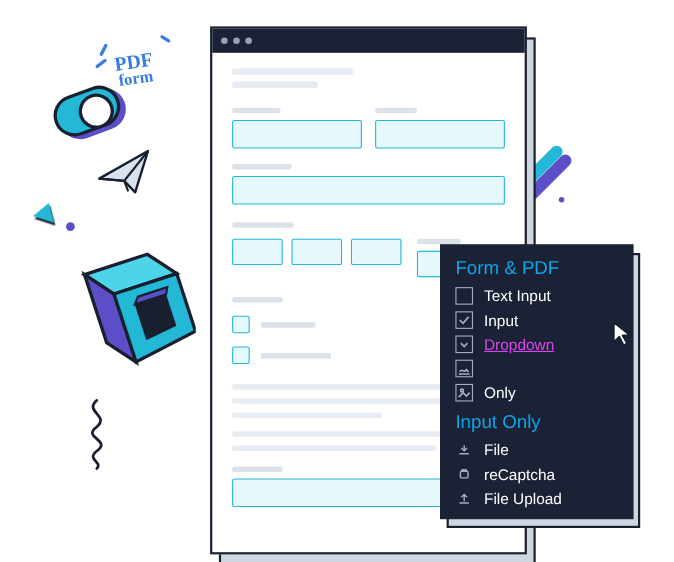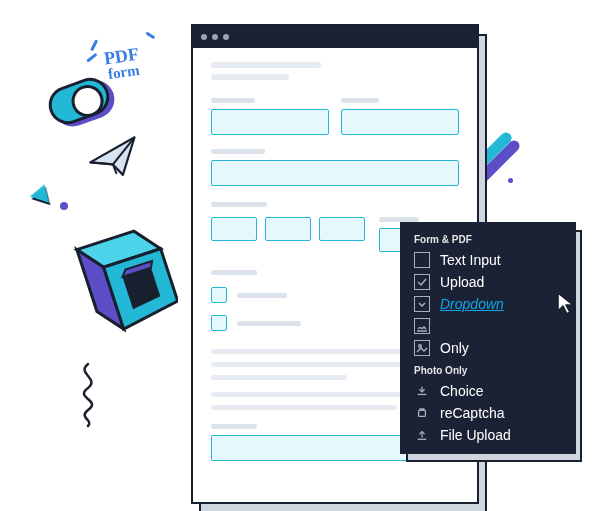--- a/index.html
+++ b/index.html
@@ -141,24 +141,24 @@
     position: absolute;
     left: 400px; top: 222px;
     width: 176px;
     background: #1c2235;
     color: #fff;
     padding: 10px 0 8px 0;
     box-shadow: 6px 8px 0 -2px #cfd6df, 6px 8px 0 0 #18202f;
     font-size: 14px;
   }
   .menu .group-label {
-    color: #e5e5e5;
-    font-size: 10px;
+    color: #0ea5e9;
+    font-size: 17px;
     padding: 2px 14px 4px 14px;
-    font-weight: 700;
+    font-weight: 400;
   }
   .menu .item {
     display: flex;
     align-items: center;
     gap: 10px;
     padding: 3px 14px;
     cursor: pointer;
     position: relative;
   }
   .menu .item .ico {
@@ -167,21 +167,21 @@
     display: inline-flex;
     align-items: center;
     justify-content: center;
     flex-shrink: 0;
     font-size: 10px;
     color: #a6aec0;
   }
   .menu .item .ico.noborder { border: none; }
   .menu .item .txt { flex: 1; }
   .menu .item.hover .txt { text-decoration: underline; }
-  .menu .item.hover { color: #0ea5e9; font-style: italic; }
+  .menu .item.hover { color: #d946ef; }
 
   .cursor {
     position: absolute;
     left: 556px; top: 291px;
     width: 22px; height: 26px;
   }
   .cursor svg { overflow: visible; }
 
   
   .ico svg { width: 12px; height: 12px; display: block; }
@@ -321,21 +321,21 @@
   <div class="item">
     <span class="ico"></span>
     <span class="txt">Text Input</span>
   </div>
   <div class="item">
     <span class="ico">
       <svg viewBox="0 0 12 12">
           <path d="M2 6 L5 9 L10 3"></path>
         </svg>
     </span>
-    <span class="txt">Upload</span>
+    <span class="txt">Input</span>
   </div>
   <div class="item hover">
     <span class="ico">
       <svg viewBox="0 0 12 12">
           <path d="M3 5 L6 8 L9 5"></path>
         </svg>
     </span>
     <span class="txt">Dropdown</span>
   </div>
   <div class="item">
@@ -349,31 +349,31 @@
   <div class="item">
     <span class="ico">
       <svg viewBox="0 0 12 12">
           <circle cx="4" cy="4" r="1.3"></circle>
           <path d="M1 10 L5 6 L8 9 L11 6"></path>
         </svg>
     </span>
     <span class="txt">Only</span>
   </div>
 
-  <div class="group-label" style="margin-top:4px">Photo Only</div>
+  <div class="group-label" style="margin-top:4px">Input Only</div>
 
   <div class="item">
     <span class="ico noborder">
       <svg viewBox="0 0 14 14">
           <path d="M7 2 L7 7"></path>
           <path d="M4 5 L7 8 L10 5"></path>
           <path d="M2 11 L12 11"></path>
         </svg>
     </span>
-    <span class="txt">Choice</span>
+    <span class="txt">File</span>
   </div>
   <div class="item">
     <span class="ico noborder">
       <svg viewBox="0 0 14 14">
           <rect x="3" y="4" width="8" height="7" rx="1"></rect>
           <circle cx="5.5" cy="3" r="1"></circle>
           <circle cx="8.5" cy="3" r="1"></circle>
         </svg>
     </span>
     <span class="txt">reCaptcha</span>

